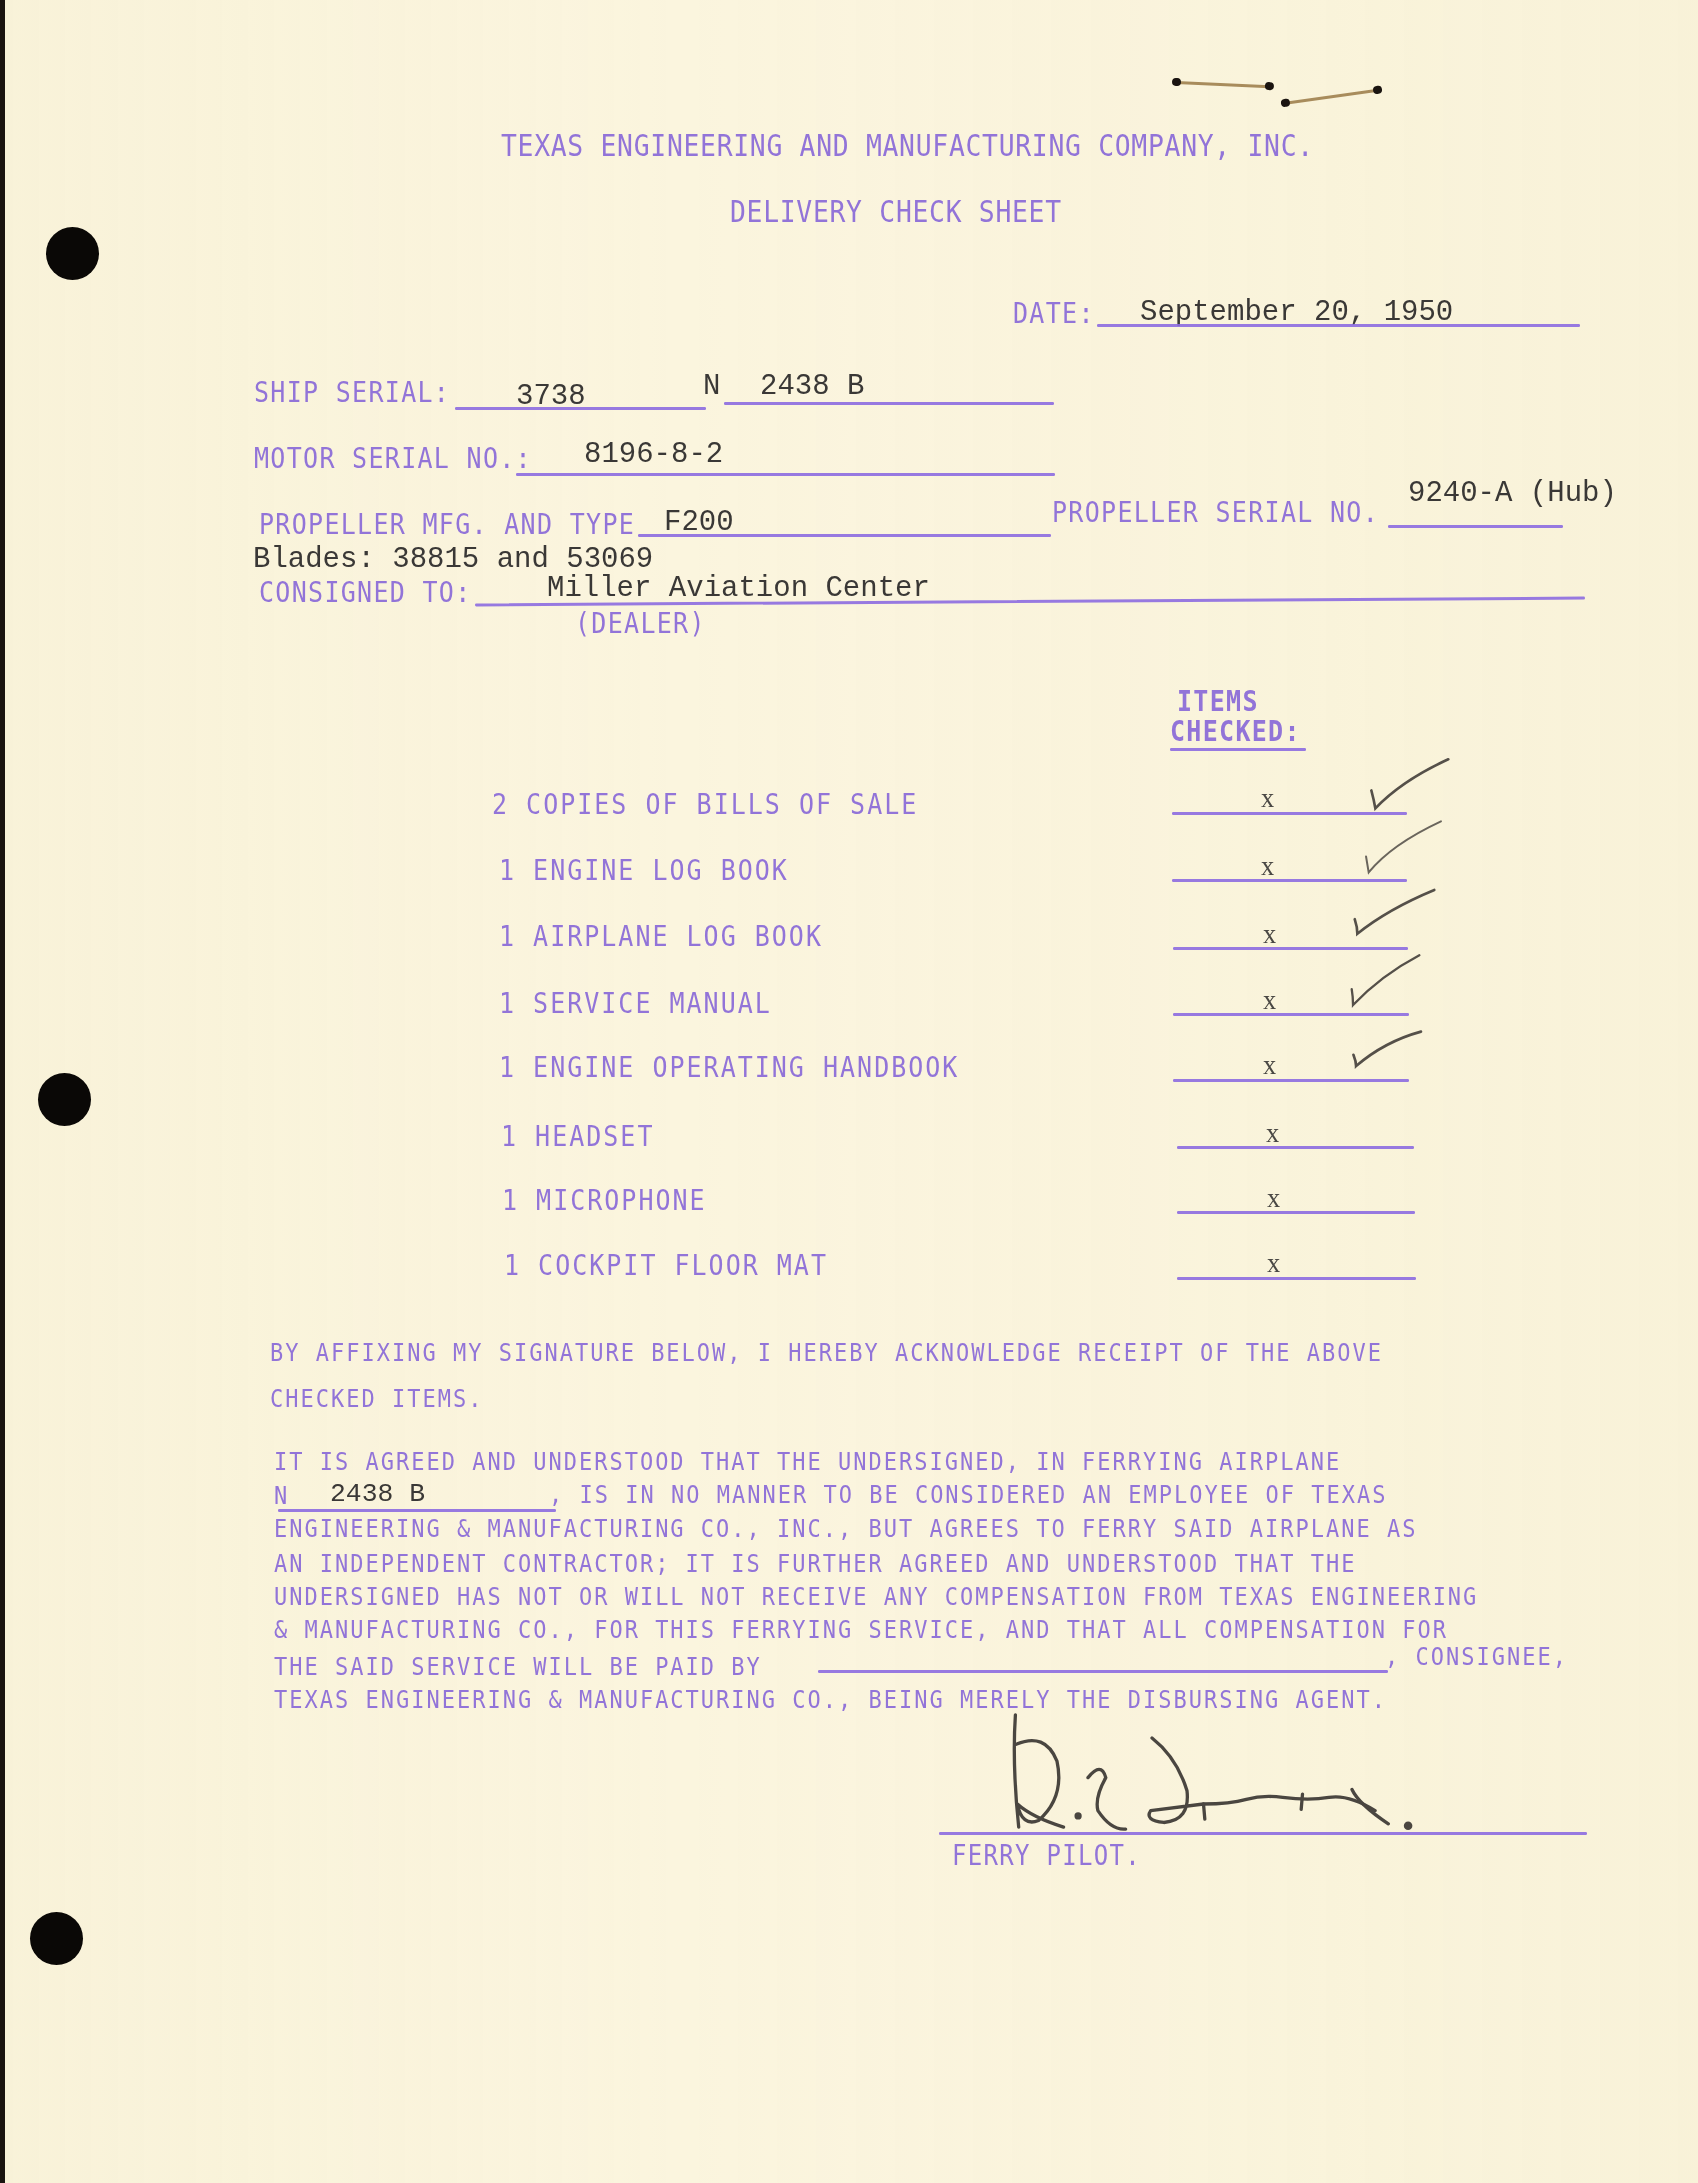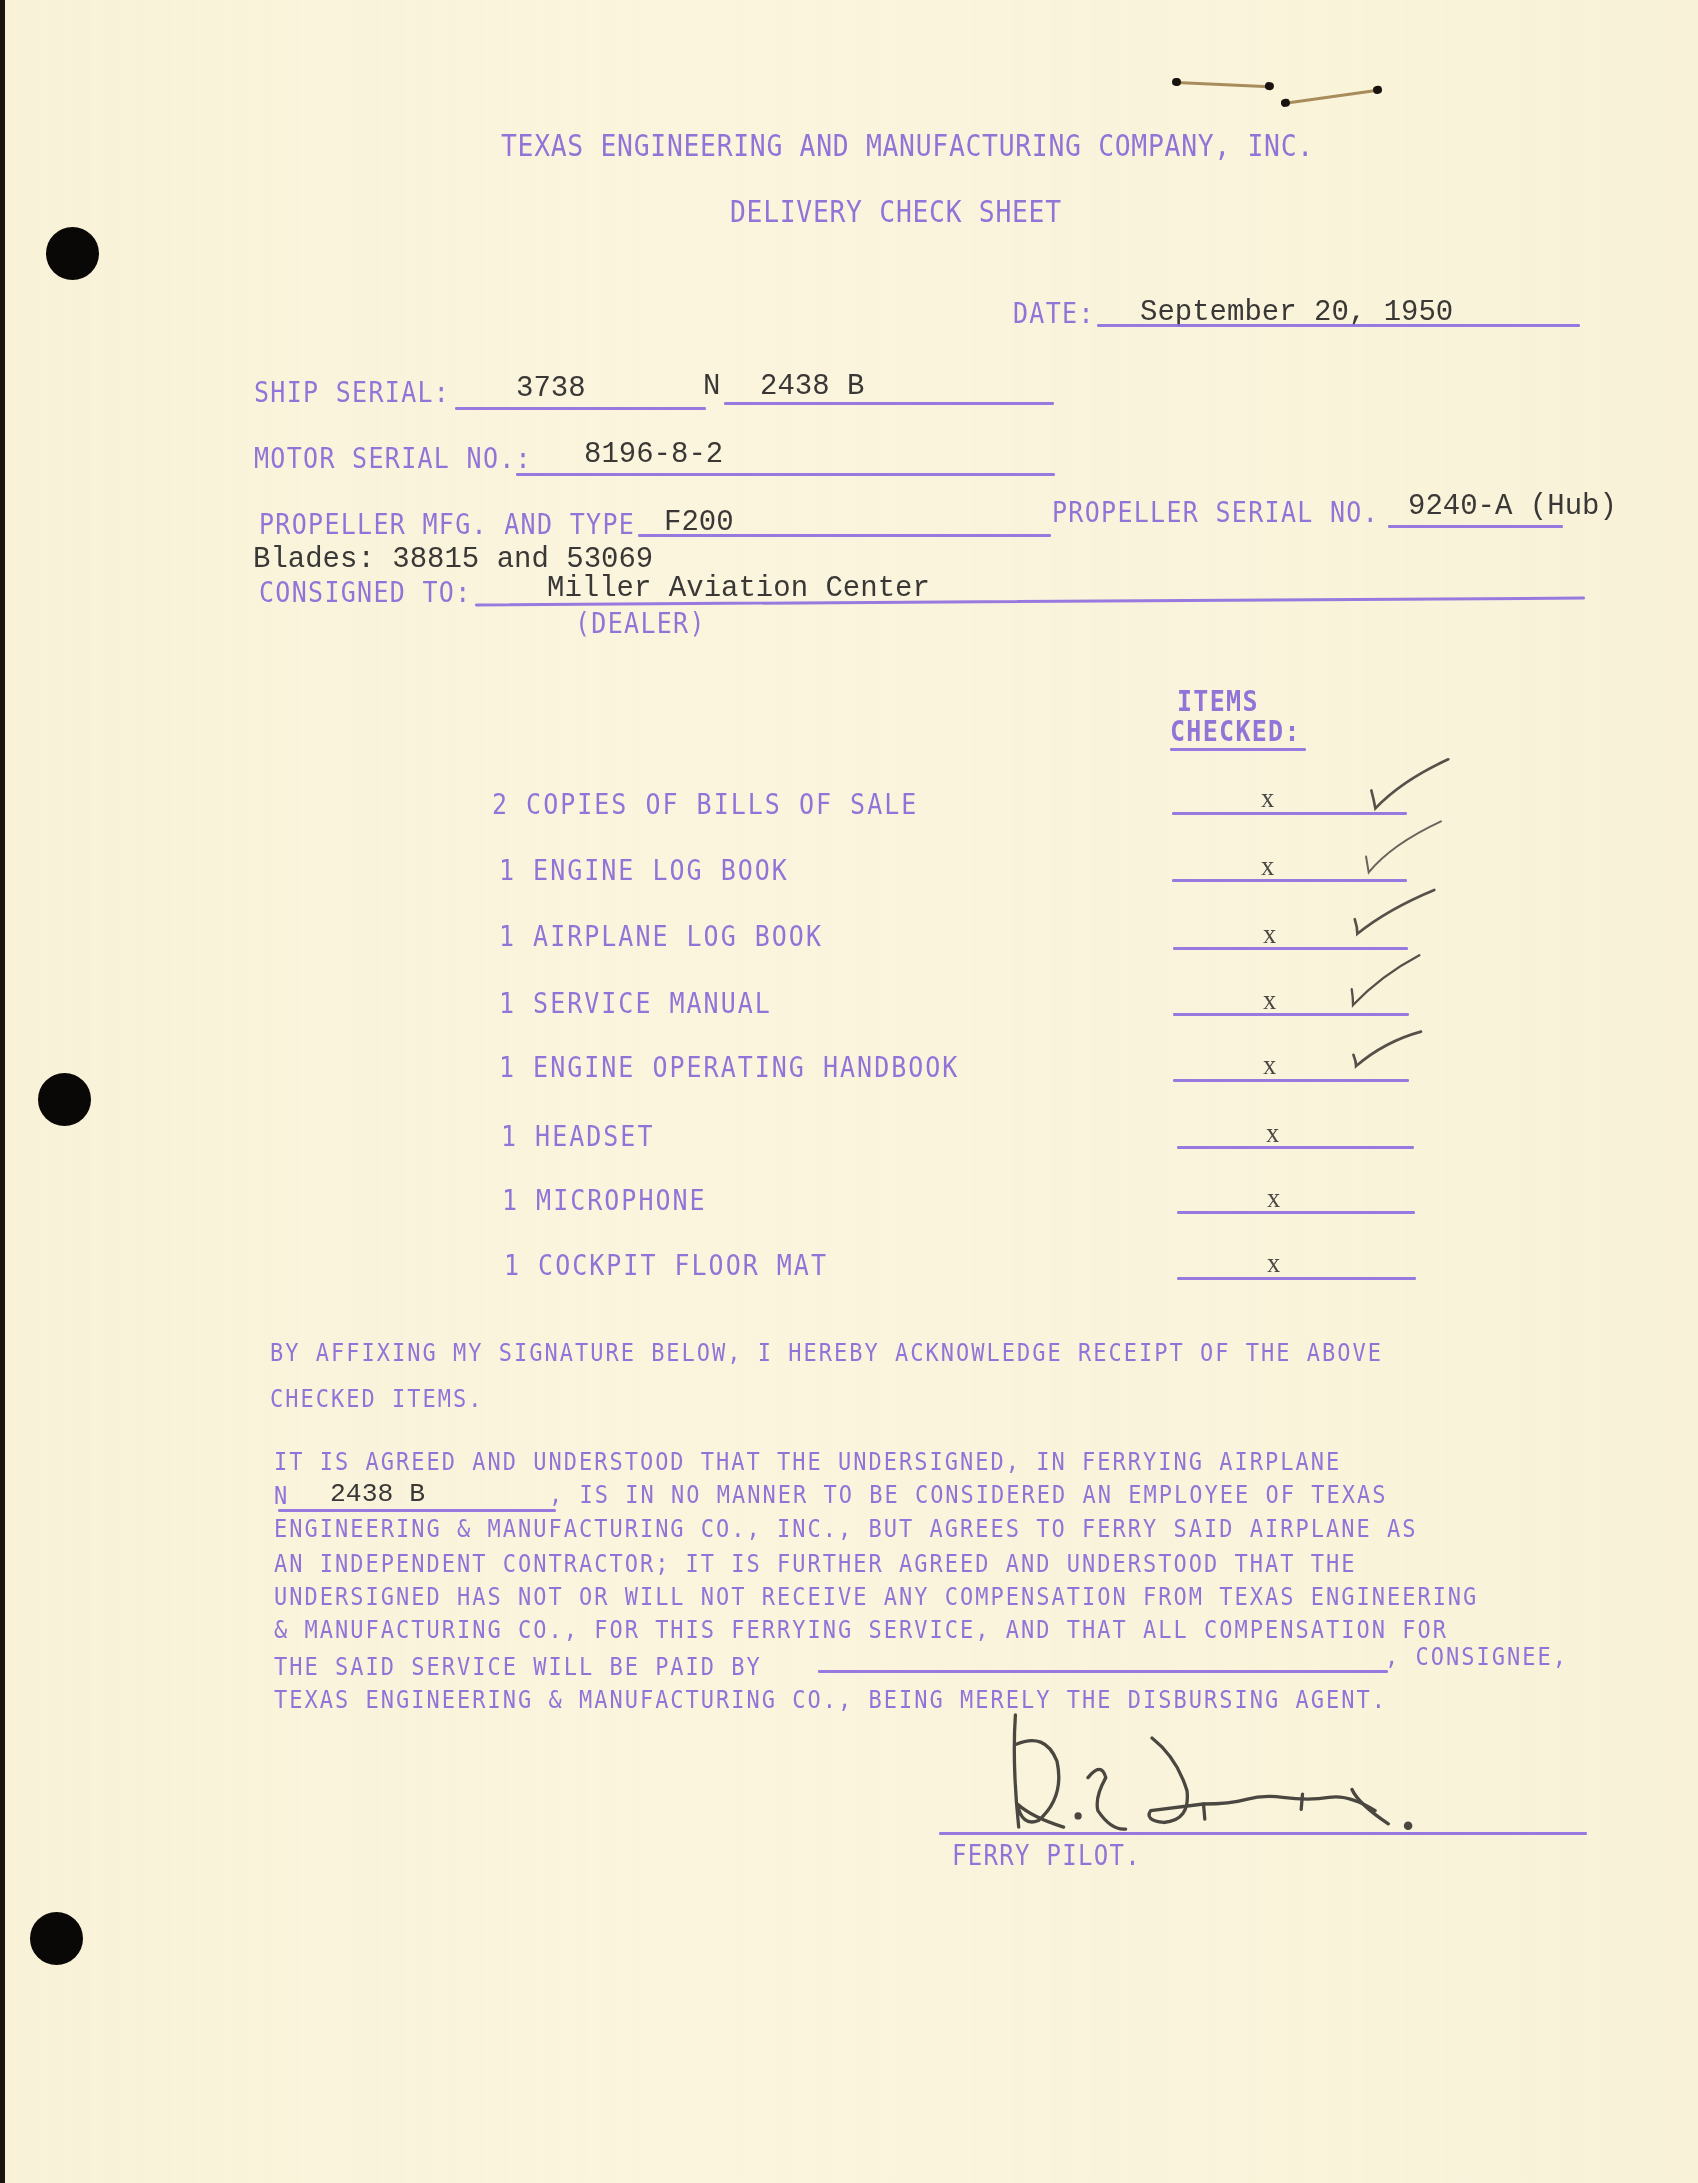--- a/index.html
+++ b/index.html
@@ -42,35 +42,35 @@
 <div class="staple" style="left:1284px; top:102px; width:96px; transform:rotate(-8deg);"></div>
 
 <div class="stamp title" style="left:501px; top:132px;">Texas Engineering and Manufacturing Company, Inc.</div>
 <div class="stamp title" style="left:730px; top:198px;">Delivery Check Sheet</div>
 
 <div class="stamp" style="left:1013px; top:301px;">Date:</div>
 <div class="type" style="left:1140px; top:296px;">September 20, 1950</div>
 <div class="rule" style="left:1097px; top:324px; width:483px;"></div>
 
 <div class="stamp" style="left:254px; top:380px;">Ship Serial:</div>
-<div class="type" style="left:516px; top:372px;">3738</div>
+<div class="type" style="left:516px; top:380px;">3738</div>
 <div class="rule" style="left:455px; top:407px; width:251px;"></div>
 <div class="type" style="left:703px; top:370px;">N</div>
 <div class="type" style="left:760px; top:370px;">2438 B</div>
 <div class="rule" style="left:724px; top:402px; width:330px;"></div>
 
 <div class="stamp" style="left:254px; top:446px;">Motor Serial No.:</div>
 <div class="type" style="left:584px; top:438px;">8196-8-2</div>
 <div class="rule" style="left:516px; top:473px; width:539px;"></div>
 
 <div class="stamp" style="left:259px; top:512px;">Propeller Mfg. and Type</div>
 <div class="type" style="left:664px; top:506px;">F200</div>
 <div class="rule" style="left:638px; top:534px; width:413px;"></div>
 <div class="stamp" style="left:1052px; top:500px;">Propeller Serial No.</div>
-<div class="type" style="left:1408px; top:490px;">9240-A (Hub)</div>
+<div class="type" style="left:1408px; top:477px;">9240-A (Hub)</div>
 <div class="rule" style="left:1388px; top:525px; width:175px;"></div>
 
 <div class="type" style="left:253px; top:543px;">Blades: 38815 and 53069</div>
 
 <div class="stamp" style="left:259px; top:580px;">Consigned To:</div>
 <div class="type" style="left:547px; top:572px;font-family:Liberation Mono, monospace;">Miller Aviation Center</div>
 <div class="rule" style="left:475px; top:600px; width:1110px; transform:rotate(-0.35deg);"></div>
 <div class="stamp" style="left:575px; top:611px;">(Dealer)</div>
 
 <div class="stamp" style="left:1177px; top:689px; font-weight:bold;">Items</div>

